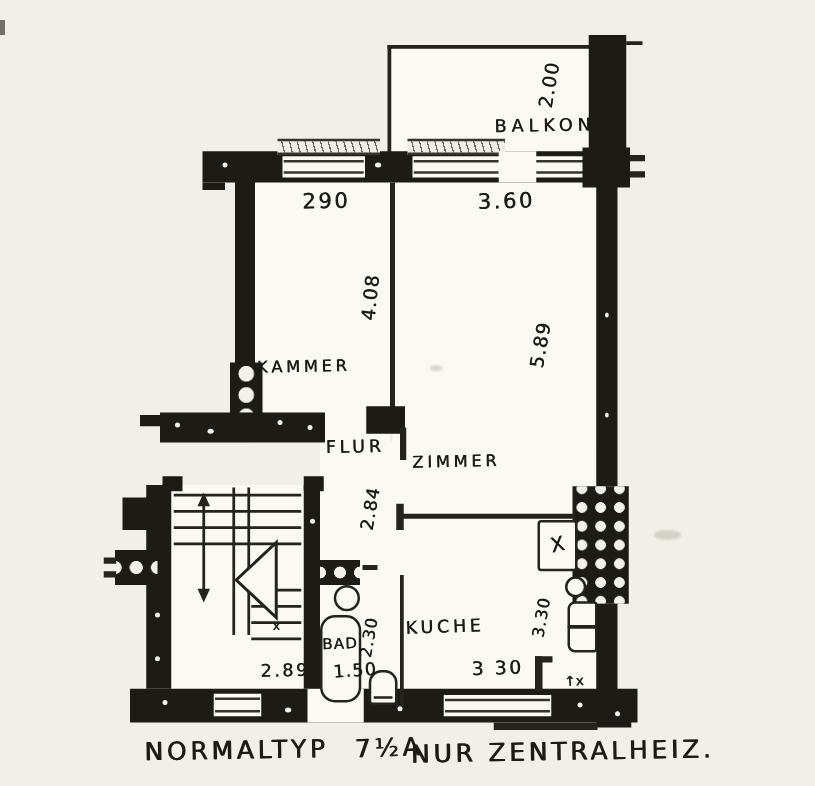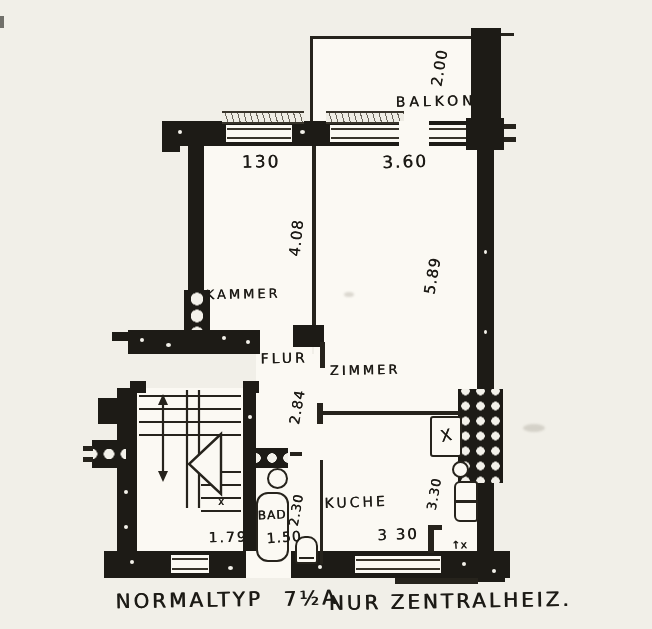--- a/index.html
+++ b/index.html
@@ -139,27 +139,27 @@
 
   <div class="lbl" style="left:436px;top:101px;font-size:14px;letter-spacing:4px;--r:-1deg">BALKON</div>
   <div class="lbl" style="left:243px;top:294px;font-size:13px;letter-spacing:3px;--r:-1deg">KAMMER</div>
   <div class="lbl" style="left:284px;top:358px;font-size:14px;letter-spacing:3px;--r:-1deg">FLUR</div>
   <div class="lbl" style="left:365px;top:370px;font-size:13px;letter-spacing:3px;--r:-1deg">ZIMMER</div>
   <div class="lbl" style="left:356px;top:502px;font-size:14px;letter-spacing:3px;--r:-2deg">KUCHE</div>
   <div class="lbl" style="left:272px;top:515px;font-size:12px;letter-spacing:1px;--r:-2deg">BAD</div>
 
   <div class="lbl" style="left:440px;top:68px;font-size:15px;letter-spacing:1px;--r:-80deg">2.00</div>
   <div class="lbl" style="left:405px;top:162px;font-size:17px;letter-spacing:2px;--r:-2deg">3.60</div>
-  <div class="lbl" style="left:261px;top:162px;font-size:17px;letter-spacing:2px;--r:-1deg">130</div>
+  <div class="lbl" style="left:261px;top:162px;font-size:17px;letter-spacing:2px;--r:-1deg">290</div>
   <div class="lbl" style="left:297px;top:238px;font-size:15px;letter-spacing:1px;--r:-84deg">4.08</div>
   <div class="lbl" style="left:433px;top:276px;font-size:15px;letter-spacing:1px;--r:-80deg">5.89</div>
   <div class="lbl" style="left:297px;top:407px;font-size:14px;letter-spacing:1px;--r:-80deg">2.84</div>
   <div class="lbl" style="left:296px;top:510px;font-size:13px;letter-spacing:1px;--r:-80deg">2.30</div>
   <div class="lbl" style="left:284px;top:537px;font-size:14px;letter-spacing:1px;--r:-4deg">1.50</div>
-  <div class="lbl" style="left:228px;top:537px;font-size:14px;letter-spacing:2px;--r:-1deg">1.79</div>
+  <div class="lbl" style="left:228px;top:537px;font-size:14px;letter-spacing:2px;--r:-1deg">2.89</div>
   <div class="lbl" style="left:434px;top:494px;font-size:13px;letter-spacing:1px;--r:-80deg">3.30</div>
   <div class="lbl" style="left:398px;top:535px;font-size:15px;letter-spacing:2px;--r:-2deg">3 30</div>
 
   <div class="lbl" style="left:446px;top:436px;font-size:16px;--r:-12deg">X</div>
   <div class="lbl" style="left:459px;top:545px;font-size:11px;--r:-3deg">↑x</div>
   <div class="lbl" style="left:221px;top:502px;font-size:10px">x</div>
 
   <div class="lbl title" style="left:189px;top:600px;--r:-1deg">NORMALTYP</div>
   <div class="lbl title" style="left:311px;top:598px;--r:-2deg">7½A</div>
   <div class="lbl title" style="left:450px;top:601px;--r:-1deg">NUR ZENTRALHEIZ.</div>

